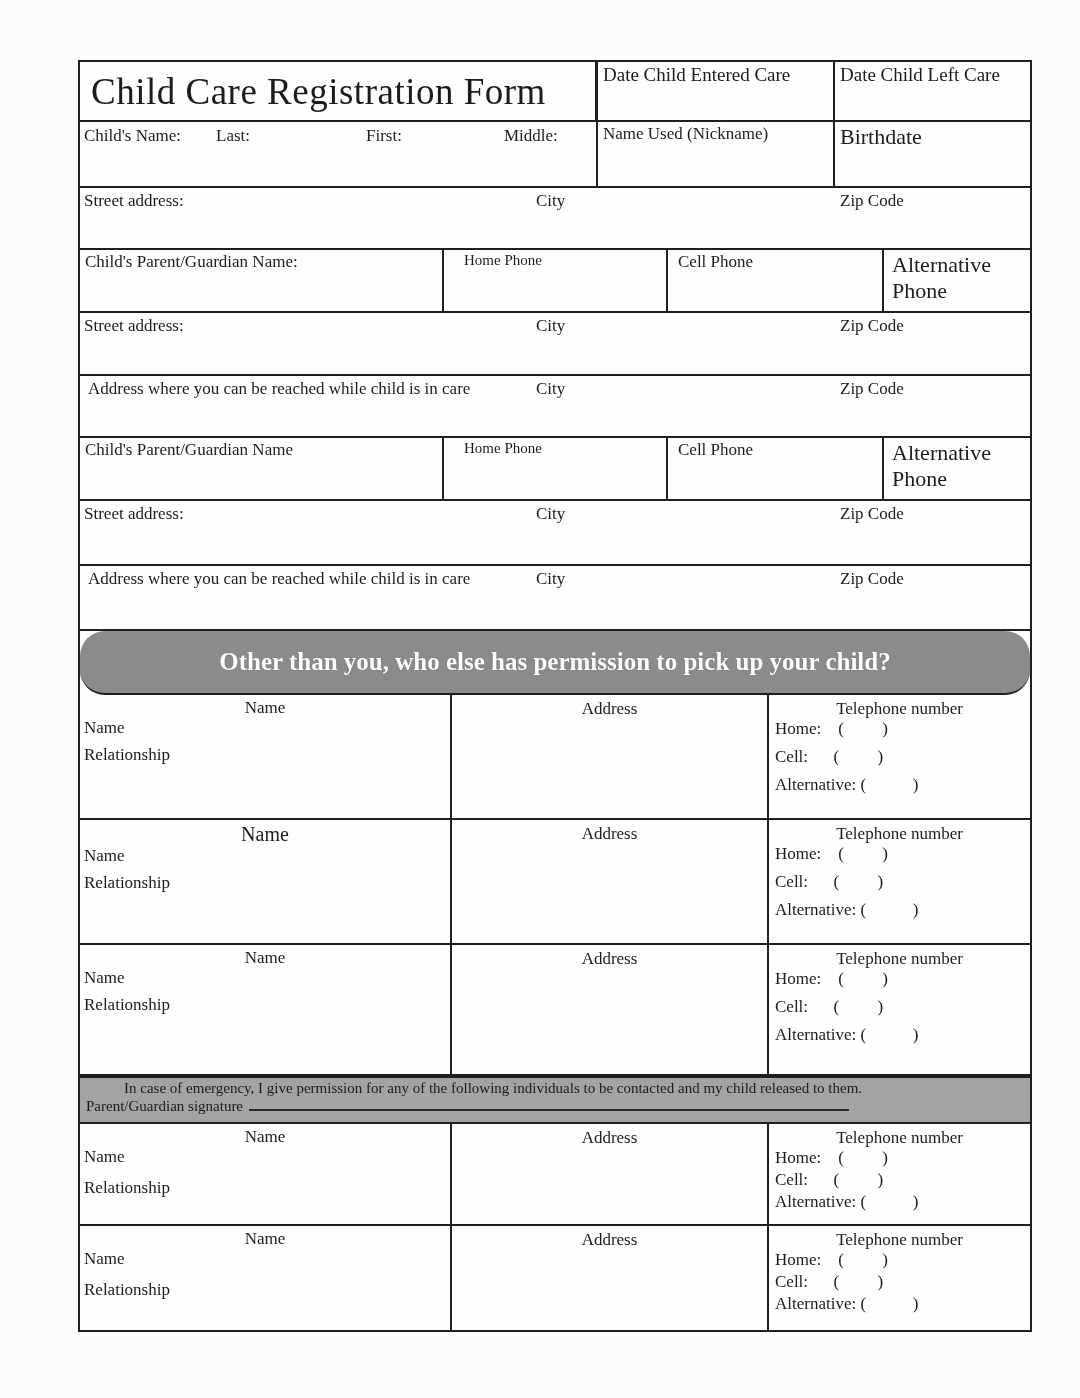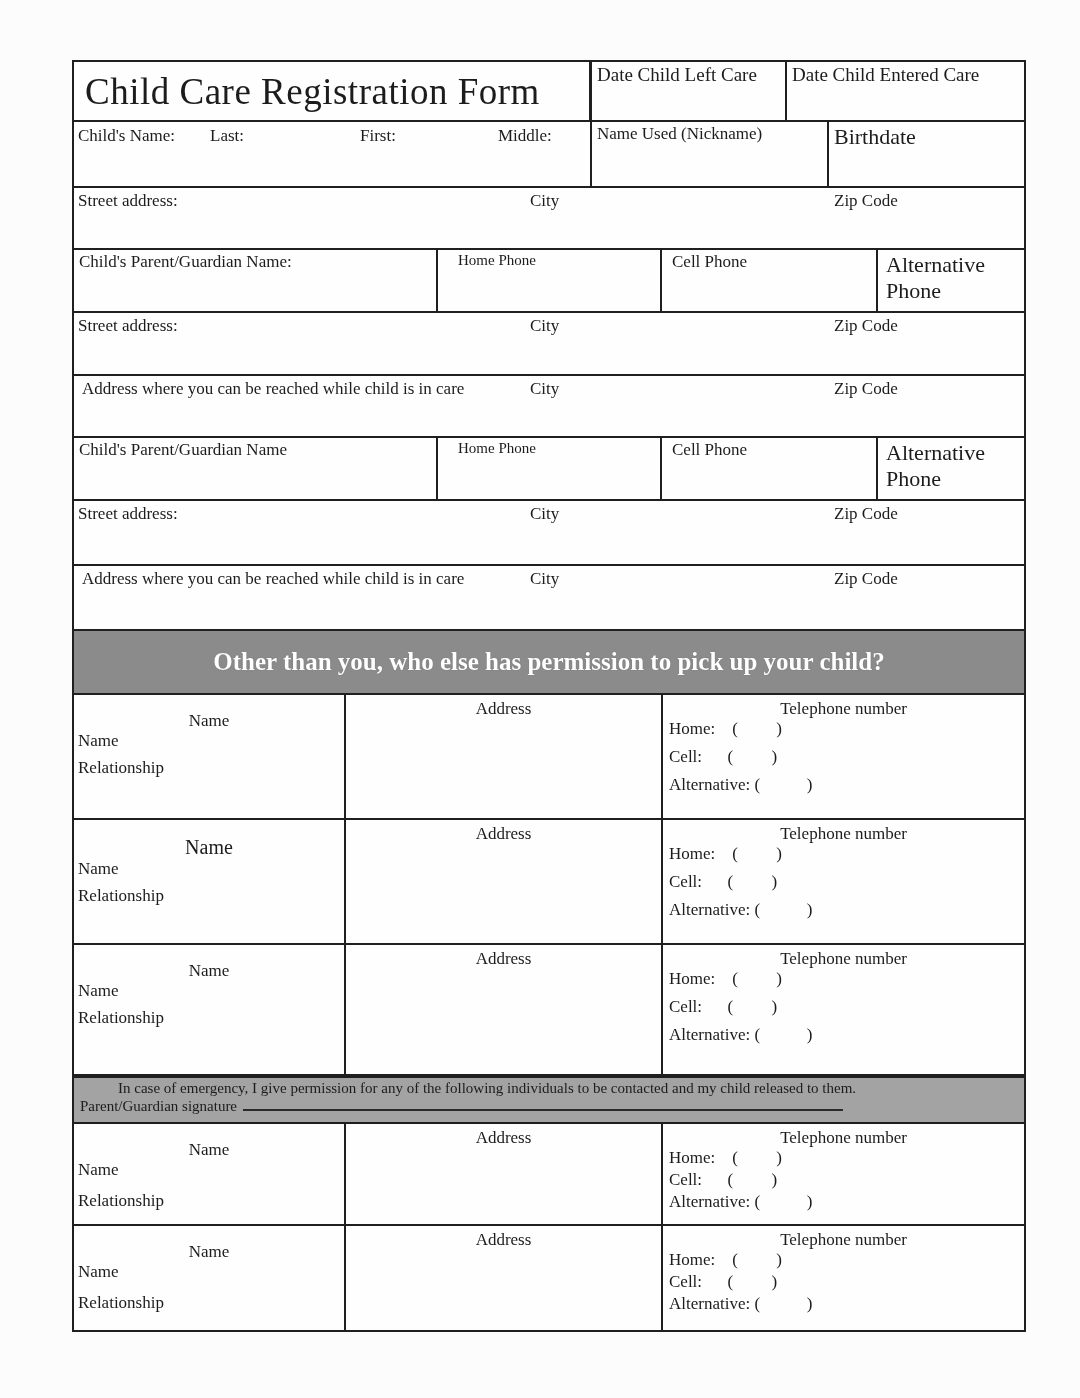--- a/index.html
+++ b/index.html
@@ -11,21 +11,21 @@
   html,body{margin:0;padding:0;}
   body{
     width:1080px;height:1398px;
     background:#fbfbfb;
     font-family:"Liberation Serif","DejaVu Serif",serif;
     color:var(--ink);
     -webkit-font-smoothing:antialiased;
   }
   .page{position:relative;width:1080px;height:1398px;background:#fcfcfc;}
   .form{
-    position:absolute;left:72px;top:60px;width:954px;height:1272px;
+    position:absolute;left:78px;top:60px;width:954px;height:1272px;
     box-sizing:border-box;border:2px solid var(--line);background:#fffefe;
     display:flex;flex-direction:column;
   }
   .row{box-sizing:border-box;border-bottom:2px solid var(--line);position:relative;flex:0 0 auto;}
   .row:last-child{border-bottom:none;}
   .cells{display:flex;height:100%;}
   .cell{box-sizing:border-box;border-right:2px solid var(--line);padding:2px 5px;position:relative;}
   .cell:last-child{border-right:none;}
   
   .r-title{height:60px;}
@@ -43,29 +43,29 @@
   
   .r-street{height:62px;}
   .r-street .flabel{top:3px;}
   
   .r-guard{height:63px;}
   .g-name{width:364px;font-size:17px;}
   .g-home{width:224px;font-size:15px;padding-left:20px;}
   .g-cell{width:216px;font-size:17px;padding-left:10px;}
   .g-alt{flex:1;font-size:22px;padding-left:8px;}
   
-  .r-banner{height:64px;background:var(--banner-gray);display:flex;align-items:center;justify-content:center;}
+  .r-banner{height:64px;background:var(--banner-gray);display:flex;align-items:center;justify-content:center;border-radius:25px;}
   .banner-text{color:#ffffff;font-weight:bold;font-size:25px;text-shadow:0 0 1px #666;}
   .r-ebanner{height:48px;background:var(--ebanner-gray);font-size:15px;border-top:2px solid var(--line);}
   .e-line1{padding:2px 6px 0 44px;}
   .e-line2{padding:0 6px;white-space:nowrap;}
   .sig-line{display:inline-block;width:600px;border-bottom:2px solid #2a2a2a;height:12px;margin-left:6px;}
   
   .blk{display:flex;}
-  .b-name{width:272px;border-right:2px solid var(--line);box-sizing:border-box;padding:14px 4px;}
+  .b-name{width:372px;border-right:2px solid var(--line);box-sizing:border-box;padding:1px 4px;}
   .b-addr{width:317px;border-right:2px solid var(--line);box-sizing:border-box;padding:2px 4px;text-align:center;}
   .b-phone{flex:1;box-sizing:border-box;padding:2px 6px;}
   .b-head{display:block;text-align:center;font-size:17px;padding-top:2px;}
   .b-label{display:block;font-size:17px;}
   .p-line{display:block;font-size:17px;white-space:pre;font-family:Liberation Serif, serif;}
   .blk-tall{height:125px;}
   .blk-tall3{height:131px;}
   .blk-tall .b-label:first-of-type,.blk-tall3 .b-label:first-of-type{margin-top:13px;}
   .blk-tall .b-label + .b-label,.blk-tall3 .b-label + .b-label{margin-top:7px;}
   .blk-tall .p-line:first-of-type,.blk-tall3 .p-line:first-of-type{margin-top:9px;}
@@ -81,25 +81,25 @@
 <body>
 
 <div class="page">
   <div class="form">
 
     <div class="row r-title">
       <div class="cells">
         <div class="cell title-cell">
           <span class="title-text">Child Care Registration Form</span>
         </div>
+        <div class="cell hdr-cell hdr-entered">
+          <span>Date Child Entered Care</span>
+        </div>
         <div class="cell hdr-cell hdr-left">
           <span>Date Child Left Care</span>
-        </div>
-        <div class="cell hdr-cell hdr-entered">
-          <span>Date Child Entered Care</span>
         </div>
       </div>
     </div>
 
     <div class="row r-child">
       <div class="cells">
         <div class="cell child-left">
           <span class="flabel" style="left:4px">Child's Name:</span>
           <span class="flabel" style="left:136px">Last:</span>
           <span class="flabel" style="left:286px">First:</span>

